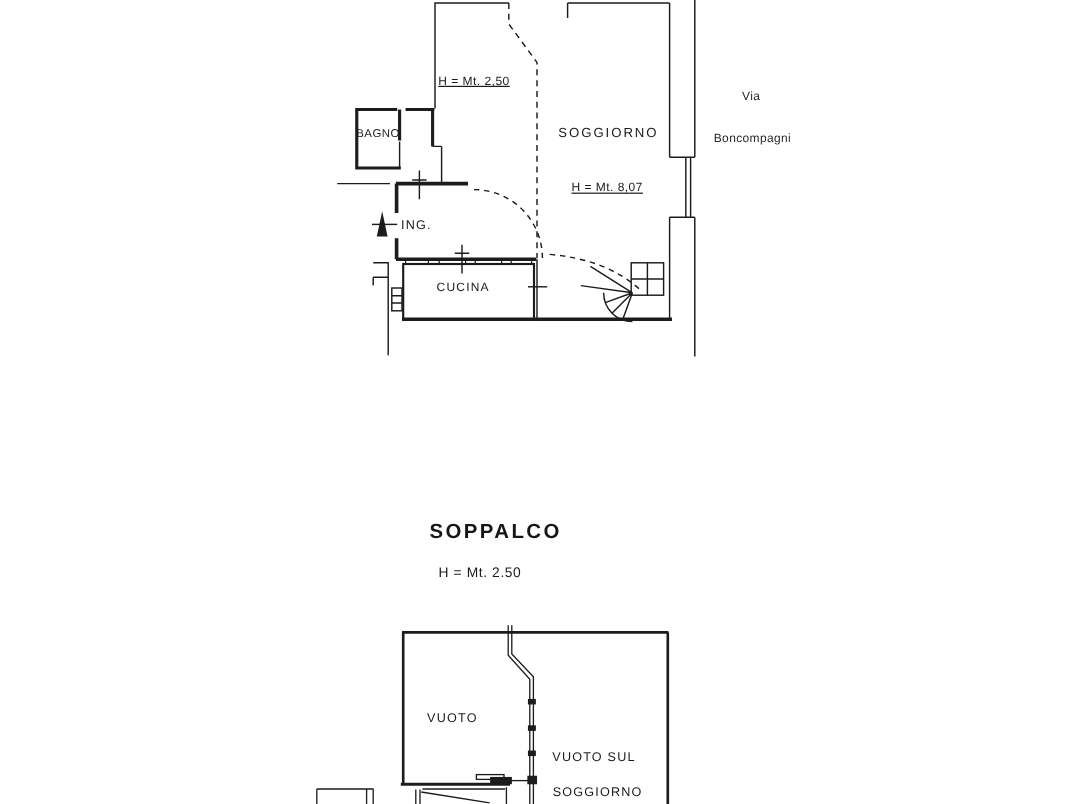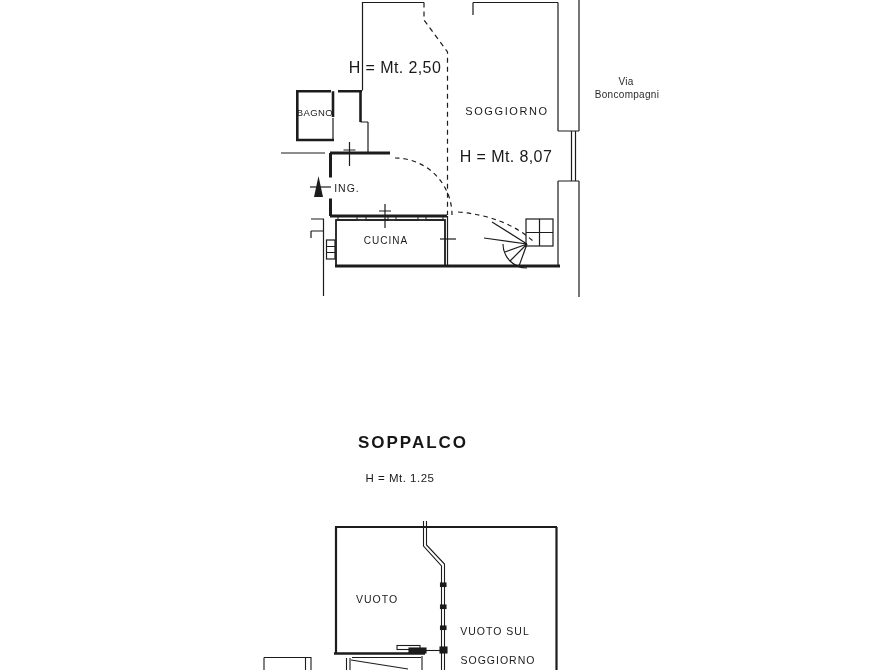--- a/index.html
+++ b/index.html
@@ -12,30 +12,30 @@
   }
   #plan-svg{position:absolute;left:0;top:0;}
   .lbl{
     position:absolute;
     transform:translate(-50%,-50%);
     white-space:nowrap;
     color:#1a1a1a;
     font-family:"Liberation Sans", sans-serif;
   }
   .room{font-size:10.5px;letter-spacing:1px;}
-  .small-note{font-size:16px;letter-spacing:0.4px;}
+  .small-note{font-size:10px;letter-spacing:0.4px;text-decoration:underline;}
   .street{font-size:10px;letter-spacing:0.3px;color:#2b2b2b;}
   .lbl-bagno{left:315px;top:112px;font-size:9.5px;letter-spacing:0.4px;}
   .lbl-ing{left:347px;top:188px;}
   .lbl-cucina{left:386px;top:240px;font-size:10px;}
   .lbl-soggiorno-u{left:507px;top:111px;font-size:11px;letter-spacing:1.6px;}
   .lbl-h-low{left:395px;top:68px;}
   .lbl-h-high{left:506px;top:157px;}
   .lbl-via{left:626px;top:81px;}
-  .lbl-boncompagni{left:627px;top:94px;}
+  .lbl-boncompagni{left:627px;top:116px;}
   .lbl-soppalco{left:413px;top:443px;font-size:17px;letter-spacing:2px;font-weight:600;color:#161616;}
   .lbl-soppalco-h{left:400px;top:478px;font-size:11.5px;letter-spacing:0.5px;}
   .lbl-camera{left:377px;top:599px;}
   .lbl-vuoto1{left:495px;top:631px;}
   .lbl-vuoto2{left:498px;top:660px;}
 </style>
 </head>
 <body>
 
 <div id="stage">
@@ -141,18 +141,18 @@
   <div class="lbl room lbl-bagno">BAGNO</div>
   <div class="lbl room lbl-ing">ING.</div>
   <div class="lbl room lbl-cucina">CUCINA</div>
   <div class="lbl room lbl-soggiorno-u">SOGGIORNO</div>
   <div class="lbl small-note lbl-h-low">H = Mt. 2,50</div>
   <div class="lbl small-note lbl-h-high">H = Mt. 8,07</div>
   <div class="lbl street lbl-via">Via</div>
   <div class="lbl street lbl-boncompagni">Boncompagni</div>
 
   <div class="lbl lbl-soppalco">SOPPALCO</div>
-  <div class="lbl lbl-soppalco-h">H = Mt. 1.25</div>
+  <div class="lbl lbl-soppalco-h">H = Mt. 2.50</div>
   <div class="lbl room lbl-camera">VUOTO</div>
   <div class="lbl room lbl-vuoto1">VUOTO SUL</div>
   <div class="lbl room lbl-vuoto2">SOGGIORNO</div>
 
 </div>
 
 </body></html>

